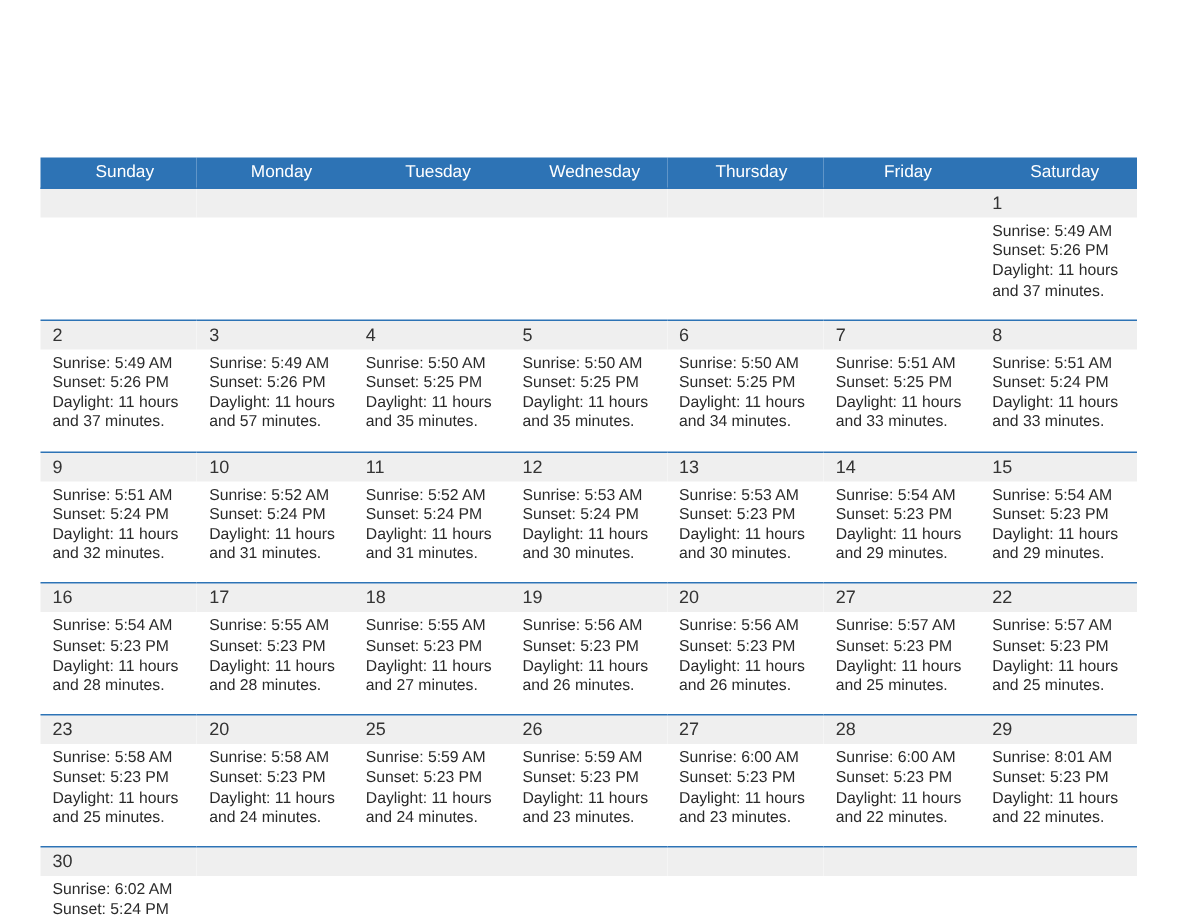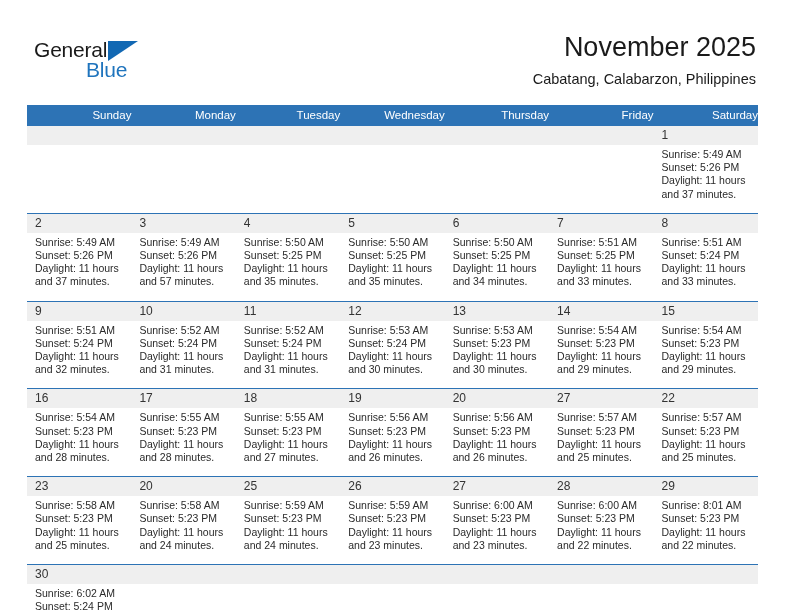--- a/index.html
+++ b/index.html
@@ -92,21 +92,21 @@
     top: 105px;
     width: 731px;
     border-collapse: collapse;
     table-layout: fixed;
   }
   .calendar th {
     background: #2d73b5;
     color: #ffffff;
     font-size: 11.5px;
     font-weight: normal;
-    text-align: right;
+    text-align: center;
     padding: 4px 0 4px 8px;
     height: 12px;
     border: none;
   }
   .calendar td {
     vertical-align: top;
     padding: 0;
     border: none;
     border-top: 1.5px solid #2d73b5;
     height: 58px;
@@ -136,34 +136,20 @@
   .cellbody div {
     white-space: nowrap;
   }
   .blank-cell .cellbody { visibility: hidden; }
 </style>
 </head>
 <body>
 
 <div class="page">
 
-  <div class="header">
-
-    <div class="logo">
-      <span class="logo-general">General</span>
-      <span class="logo-triangle"></span>
-      <span class="logo-blue">Blue</span>
-    </div>
-
-    <div class="title-block">
-      <div class="cal-title">November 2025</div>
-      <div class="cal-subtitle">Cabatang, Calabarzon, Philippines</div>
-    </div>
-
-  </div>
 
   <table class="calendar">
     <thead>
       <tr>
         <th>Sunday</th>
         <th>Monday</th>
         <th>Tuesday</th>
         <th>Wednesday</th>
         <th>Thursday</th>
         <th>Friday</th>

